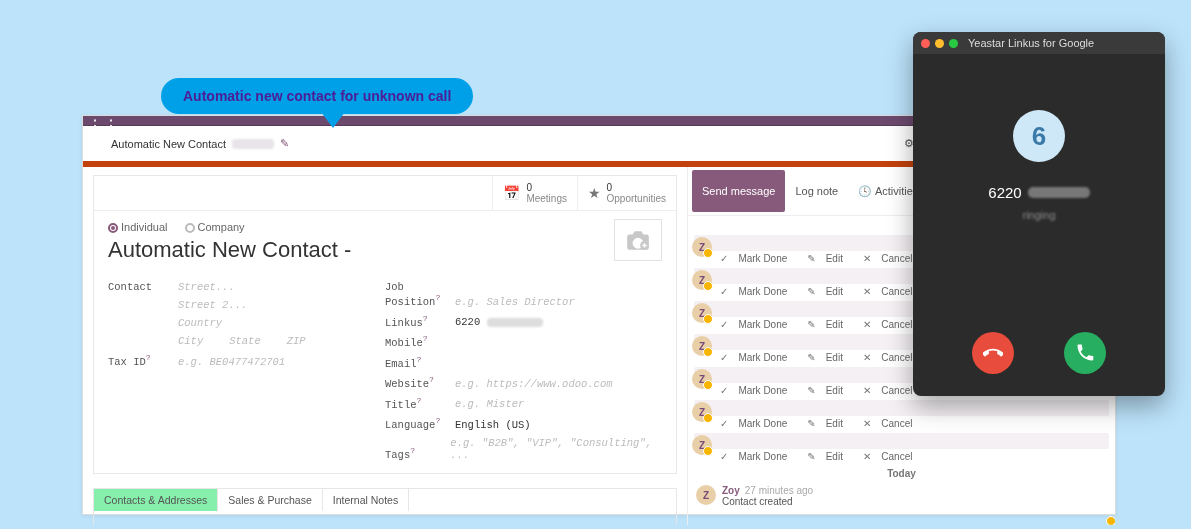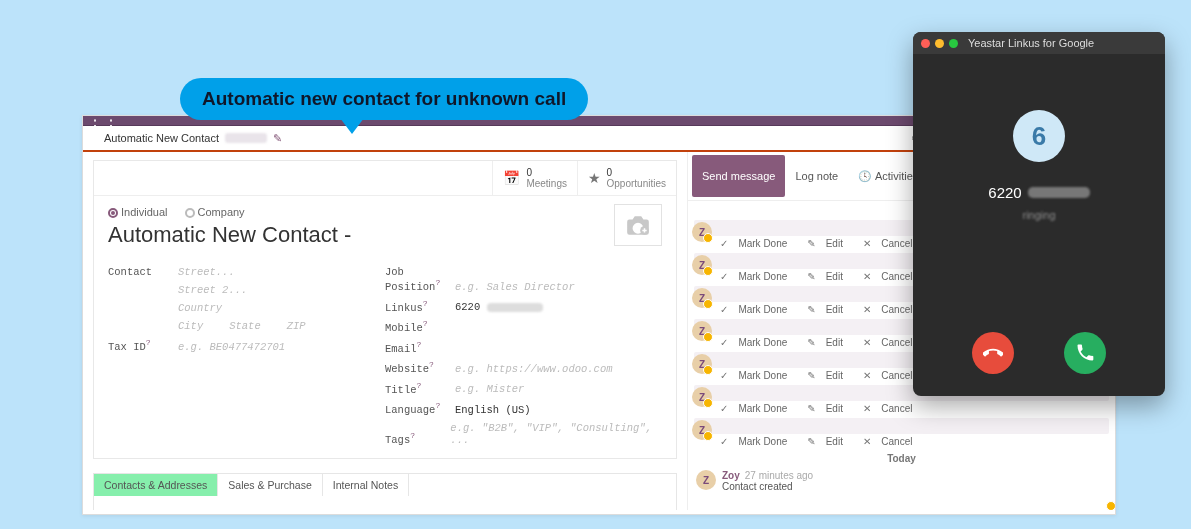--- a/index.html
+++ b/index.html
@@ -1,28 +1,28 @@
 <!DOCTYPE html>
 <html><head>
 <meta charset="utf-8">
 <style>
   * { box-sizing: border-box; margin: 0; padding: 0; }
   body { font-family: -apple-system, "Helvetica Neue", Arial, sans-serif; background:#bce3fa; width:1191px; height:529px; position:relative; overflow:hidden; border-radius:14px;}
   .stage { position:absolute; inset:0; }
 
   
-  .callout { position:absolute; left:180px; top:78px; background:#00a0e9; color:#0f172a; font-size:19px; font-weight:600; padding:10px 22px; border-radius:22px; z-index:30;}
+  .callout { position:absolute; left:161px; top:78px; background:#00a0e9; color:#4c1d95; font-size:14px; font-weight:600; padding:10px 22px; border-radius:22px; z-index:30;}
   .callout:after { content:""; position:absolute; left:160px; bottom:-14px; width:0;height:0; border-left:12px solid transparent; border-right:12px solid transparent; border-top:16px solid #00a0e9;}
 
   
   .window { position:absolute; left:82px; top:115px; width:1034px; height:400px; background:#fff; border:1px solid #dcdcdc; box-shadow:0 1px 4px rgba(0,0,0,.08); }
   .topstrip { height:10px; background:#6c4a6e; border-bottom:1px solid #57395a;}
   .apps-icon { position:absolute; left:4px; top:0; width:18px; height:10px; color:#fff; }
 
-  .breadcrumb { display:flex; align-items:center; justify-content:space-between; height:26px; padding:0 21px; border-bottom:2px solid #c2410c; font-size:11px; color:#6b5b6e;}
+  .breadcrumb { display:flex; align-items:center; justify-content:space-between; height:41px; padding:0 28px; border-bottom:6px solid #c2410c; font-size:11px; color:#6b5b6e;}
   .breadcrumb .left { display:flex; align-items:center; gap:6px;}
   .breadcrumb .bc-text { color:#333; }
   .breadcrumb .blur { display:inline-block; width:42px; height:10px; background:#e9e4ea; border-radius:3px; filter:blur(1px);}
   .breadcrumb .edit-ic { color:#875a7b; font-size:11px;}
   .breadcrumb .right { display:flex; align-items:center; gap:10px;}
   .action-drop { color:#555; cursor:pointer;}
   .pager { color:#777; }
   .pager .arrow { display:inline-block; width:16px; height:16px; text-align:center; border:1px solid #ddd; line-height:14px; color:#888; margin-left:2px; cursor:pointer;}
   .create-btn { border:1px solid #875a7b; color:#875a7b; padding:2px 8px; font-size:11px; background:#fff; border-radius:2px; cursor:pointer;}
 

